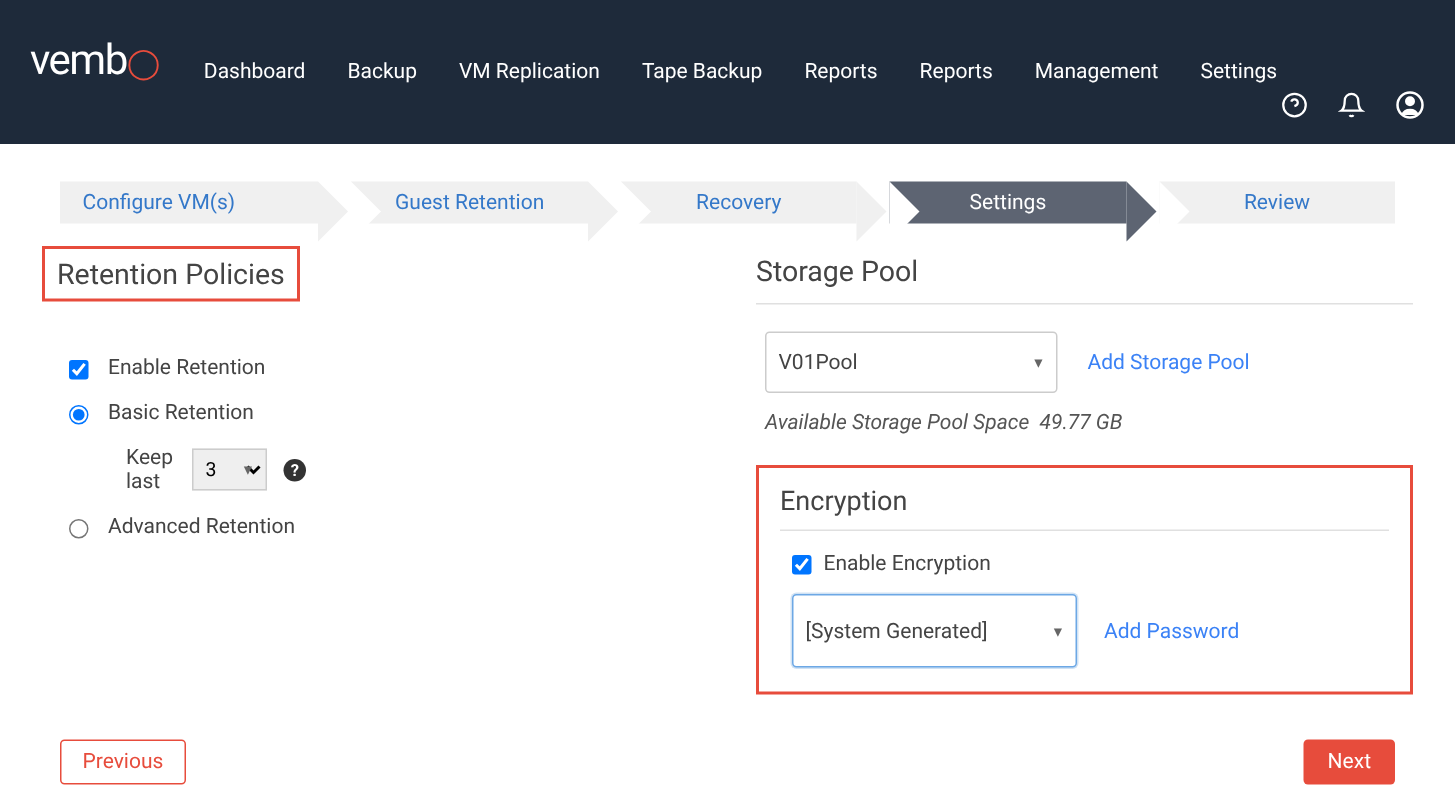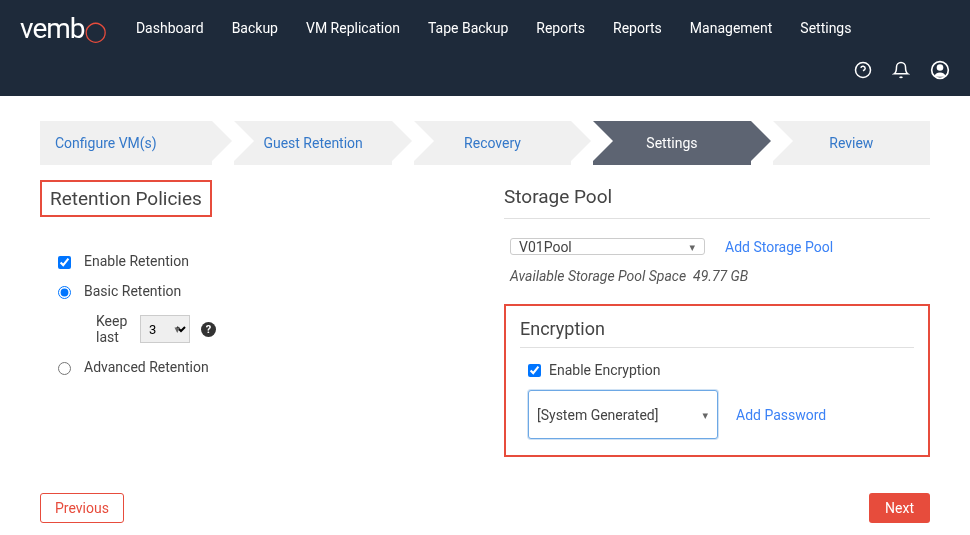--- a/index.html
+++ b/index.html
@@ -1,52 +1,52 @@
 <!DOCTYPE html>
 <html><head>
   <meta charset="utf-8">
   <style>
     * { margin: 0; padding: 0; box-sizing: border-box; font-family: -apple-system, BlinkMacSystemFont, "Segoe UI", Roboto, sans-serif; }
     body { background: #fff; width: 970px; height: 535px; overflow: hidden; }
     
     .header { background: #1e2a3a; height: 96px; }
-    .header-top { display: flex; align-items: center; height: 56px; padding: 0 20px; }
+    .header-top { display: flex; align-items: flex-end; height: 56px; padding: 0 20px; }
     .logo { color: #fff; font-size: 28px; font-weight: 400; letter-spacing: -1px; margin-right: 30px; }
     .logo-o { color: #e74c3c; font-size: 20px; vertical-align: middle; }
     .nav { display: flex; gap: 28px; }
     .nav-item { color: #fff; font-size: 14px; cursor: pointer; }
     .header-icons { position: absolute; right: 20px; top: 60px; display: flex; gap: 20px; align-items: center; }
     .header-icon { color: #fff; cursor: pointer; }
     
-    .wizard { display: flex; margin: 25px 40px 20px 40px; height: 44px; }
+    .wizard { display: flex; margin: 25px 40px 20px 40px; height: 28px; }
     .wizard-step { position: relative; flex: 1; background: #f0f0f0; display: flex; align-items: center; justify-content: center; color: #3478c9; font-size: 14px; cursor: pointer; margin-right: 22px; }
     .wizard-step::after { content: ""; position: absolute; right: -20px; top: 0; border-left: 20px solid #f0f0f0; border-top: 20px solid transparent; border-bottom: 20px solid transparent; z-index: 2; }
     .wizard-step::before { content: ""; position: absolute; left: 0; top: 0; border-left: 20px solid #fff; border-top: 20px solid transparent; border-bottom: 20px solid transparent; }
     .wizard-step:first-child::before { display: none; }
     .wizard-step:first-child { padding-left: 15px; justify-content: flex-start; }
     .wizard-step.active { background: #5d6472; color: #fff; }
     .wizard-step.active::after { border-left-color: #5d6472; }
     .wizard-step:last-child { margin-right: 0; }
     .wizard-step:last-child::after { display: none; }
     
-    .content { display: flex; padding: 0 40px; gap: 38px; }
+    .content { display: flex; padding: 0 28px; gap: 38px; }
     .panel { flex: 1; }
     
     .section-title { font-size: 19px; color: #444; font-weight: 400; padding-bottom: 10px; border-bottom: 1px solid #e0e0e0; margin-bottom: 18px; }
     .section-title.highlighted { border: 2px solid #e74c3c; padding: 5px 8px; display: inline-block; margin-top: -5px; border-bottom: 2px solid #e74c3c; }
     
     .form-row { margin-bottom: 14px; display: flex; align-items: center; gap: 8px; font-size: 14px; color: #444; padding-left: 18px; }
     .form-row.indent { padding-left: 56px; }
     .form-row input[type="checkbox"], .form-row input[type="radio"] { margin-right: 5px; margin-top: 2px; }
     
     .select-small { width: 50px; height: 28px; border: 1px solid #ccc; font-size: 13px; padding: 0 4px; }
     .help-icon { display: inline-flex; width: 15px; height: 15px; background: #333; color: #fff; border-radius: 50%; align-items: center; justify-content: center; font-size: 11px; font-weight: bold; margin-left: 3px; }
     
     .pool-row { display: flex; align-items: center; gap: 20px; margin-bottom: 12px; padding-left: 6px; }
-    .select-pool { width: 195px; height: 17px; border: 1px solid #ccc; border-radius: 3px; padding: 0 8px; font-size: 14px; color: #444; background: #fff; appearance: none; position: relative; }
+    .select-pool { width: 195px; height: 41px; border: 1px solid #ccc; border-radius: 3px; padding: 0 8px; font-size: 14px; color: #444; background: #fff; appearance: none; position: relative; }
     .select-wrap { position: relative; display: inline-block; }
     .select-wrap::after { content: "▾"; position: absolute; right: 10px; top: 50%; transform: translateY(-50%); pointer-events: none; color: #666; font-size: 11px; }
     .link { color: #3b82f6; font-size: 14px; cursor: pointer; }
     .avail-text { font-style: italic; color: #555; font-size: 14px; padding-left: 6px; margin-bottom: 20px; }
     
     .encryption-box { border: 2px solid #e74c3c; padding: 12px 14px 16px 14px; position: relative; }
     .encryption-box .section-title { font-size: 18px; border-bottom: 1px solid #e0e0e0; padding-bottom: 8px; margin-bottom: 14px; }
     .enc-row { display: flex; align-items: center; gap: 8px; font-size: 14px; color: #444; margin-bottom: 12px; padding-left: 8px; }
     .enc-select-row { display: flex; align-items: center; gap: 18px; padding-left: 8px; }
     .select-enc { width: 190px; height: 49px; border: 1px solid #6da8e5; border-radius: 3px; padding: 0 8px; font-size: 14px; color: #444; background: #fff; appearance: none; box-shadow: 0 0 0 1px rgba(100,160,220,0.3); }

